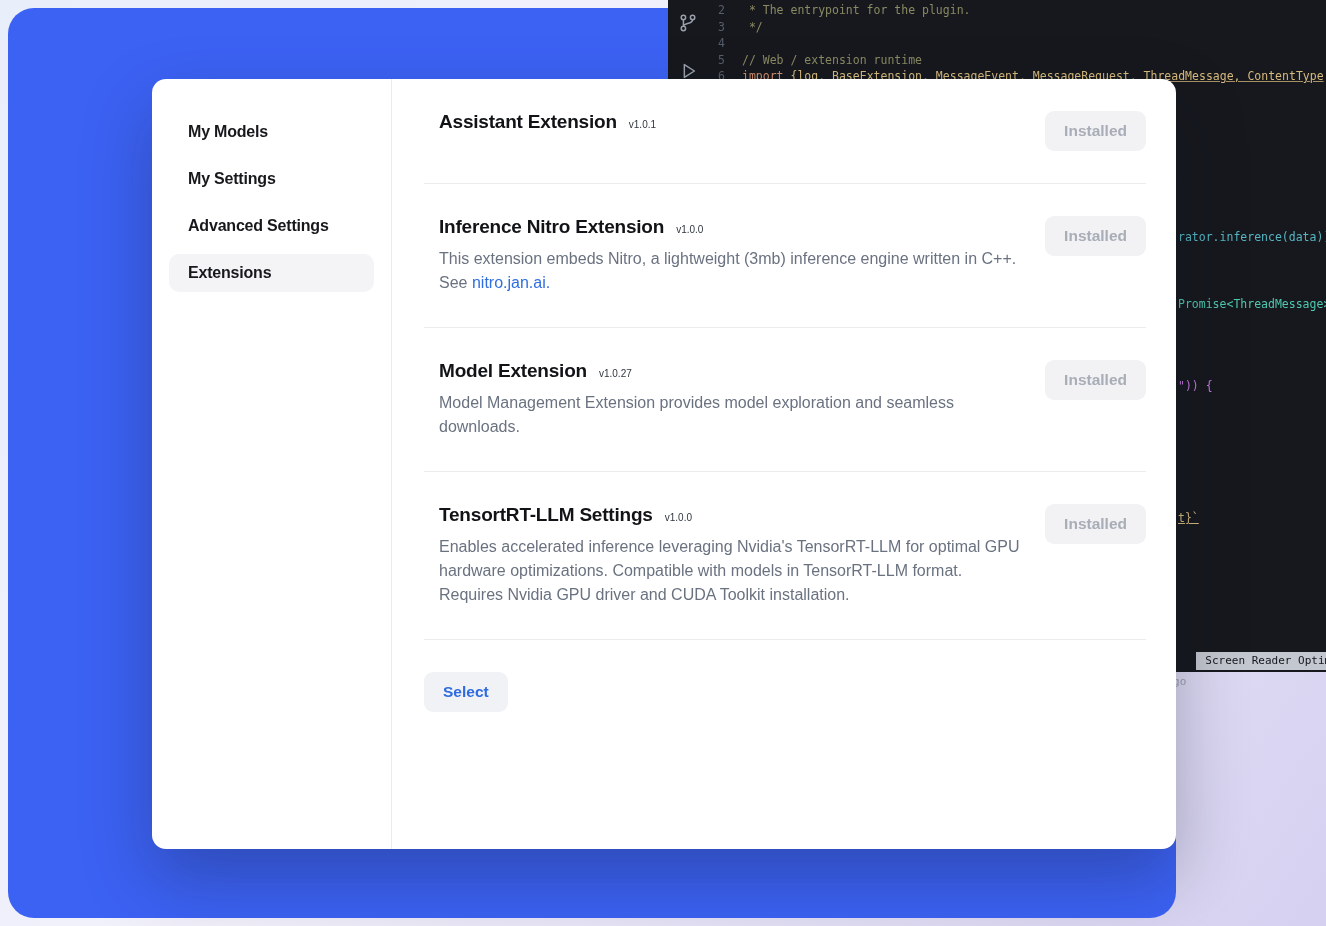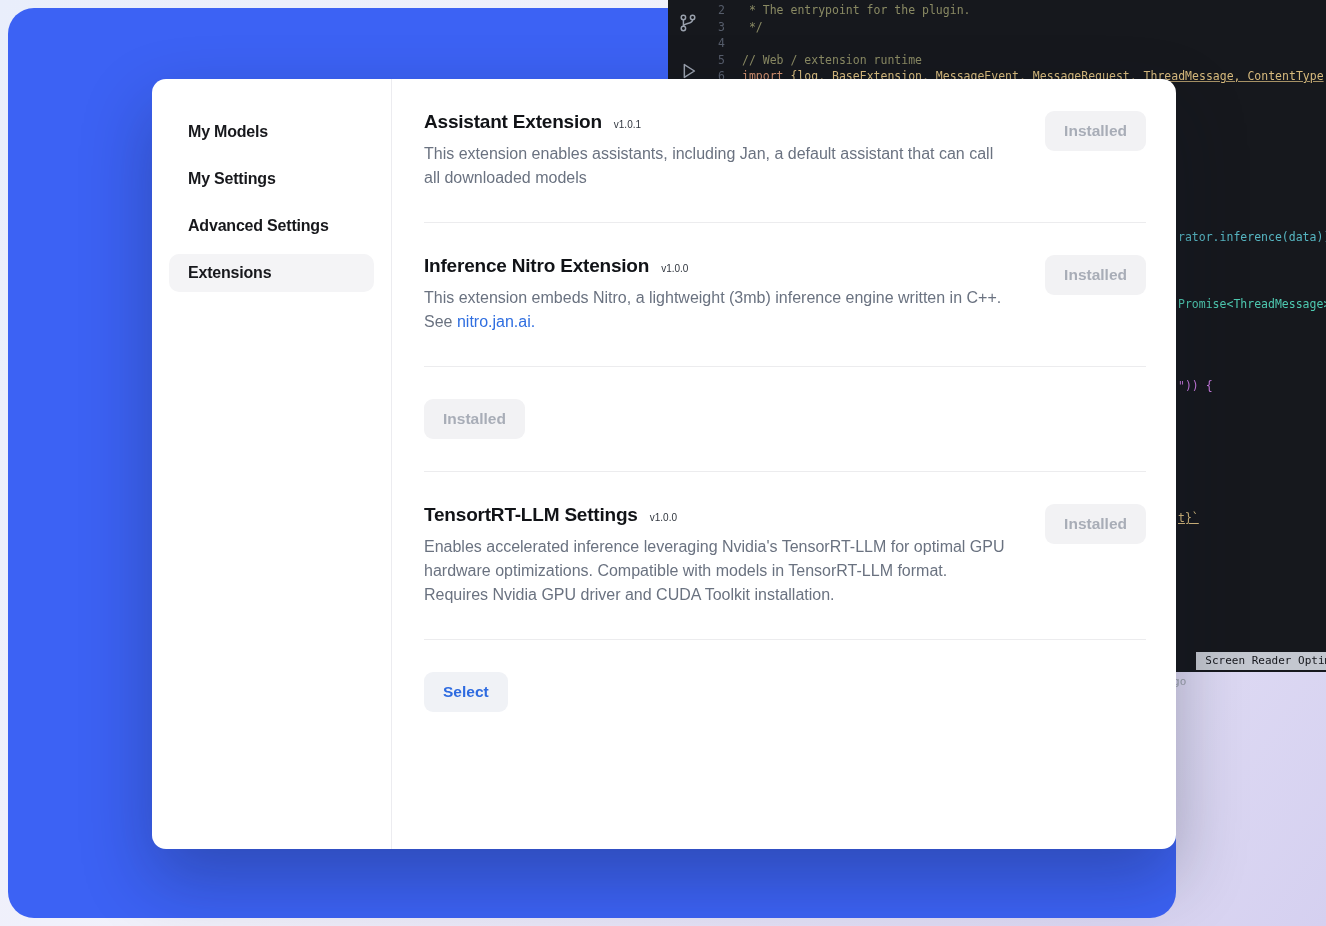--- a/index.html
+++ b/index.html
@@ -41,21 +41,21 @@
     background:#ffffff; border-radius:14px; box-shadow:0 30px 70px rgba(15,23,42,.30);
     display:flex; overflow:hidden; }
 
   .sidebar { width:240px; flex:none; border-right:1px solid #ececf0; padding:34px 17px 0; }
   .side-item { padding:10px 19px; border-radius:10px; font-size:16px; font-weight:700;
     color:#17181c; margin-bottom:9px; cursor:pointer; letter-spacing:-0.2px; }
   .side-item.active { background:#f4f4f6; }
 
   .content { flex:1; padding:32px 30px 0 32px; }
   .ext-section { display:flex; justify-content:space-between; align-items:flex-start; gap:24px; }
-  .ext-info { max-width:585px; }
+  .ext-info { max-width:585px;margin-left:15px; }
   .ext-title-row { display:flex; align-items:baseline; gap:12px; margin-bottom:9px; }
   .ext-title-row h3 { font-size:19px; font-weight:700; color:#111317; letter-spacing:-0.2px; }
   .ver { font-size:10px; color:#30363f; }
   .ext-desc { font-size:16px; line-height:24px; color:#6a7280; }
   .link { color:#2f6ee0; cursor:pointer; }
   .btn { border:none; border-radius:9px; font-family:inherit; font-size:15.5px; font-weight:700;
     padding:11px 19px; flex:none; }
   .btn.installed { background:#f2f2f4; color:#a8adb7; }
   .btn.select { background:#f0f2f6; color:#2e6be0; cursor:pointer; }
   .divider { height:1px; background:#ececee; margin:32px 0; }
@@ -128,39 +128,45 @@
     </aside>
 
     <main class="content">
 
       <section class="ext-section">
         <div class="ext-info">
           <div class="ext-title-row">
             <h3>Assistant Extension</h3>
             <span class="ver">v1.0.1</span>
           </div>
-          <p class="ext-desc">This extension enables assistants, including Jan, a default assistant that can call all downloaded models</p>
         </div>
         <button class="btn installed">Installed</button>
       </section>
       <div class="divider"></div>
 
       <section class="ext-section">
         <div class="ext-info">
           <div class="ext-title-row">
             <h3>Inference Nitro Extension</h3>
             <span class="ver">v1.0.0</span>
           </div>
           <p class="ext-desc"><span>This extension embeds Nitro, a lightweight (3mb) inference engine written in C++. See </span><a class="link">nitro.jan.ai.</a></p>
         </div>
         <button class="btn installed">Installed</button>
       </section>
       <div class="divider"></div>
 
       <section class="ext-section">
+        <div class="ext-info">
+          <div class="ext-title-row">
+            <h3>Model Extension</h3>
+            <span class="ver">v1.0.27</span>
+          </div>
+          <p class="ext-desc">Model Management Extension provides model exploration and seamless downloads.</p>
+        </div>
         <button class="btn installed">Installed</button>
       </section>
       <div class="divider"></div>
 
       <section class="ext-section">
         <div class="ext-info">
           <div class="ext-title-row">
             <h3>TensortRT-LLM Settings</h3>
             <span class="ver">v1.0.0</span>
           </div>

